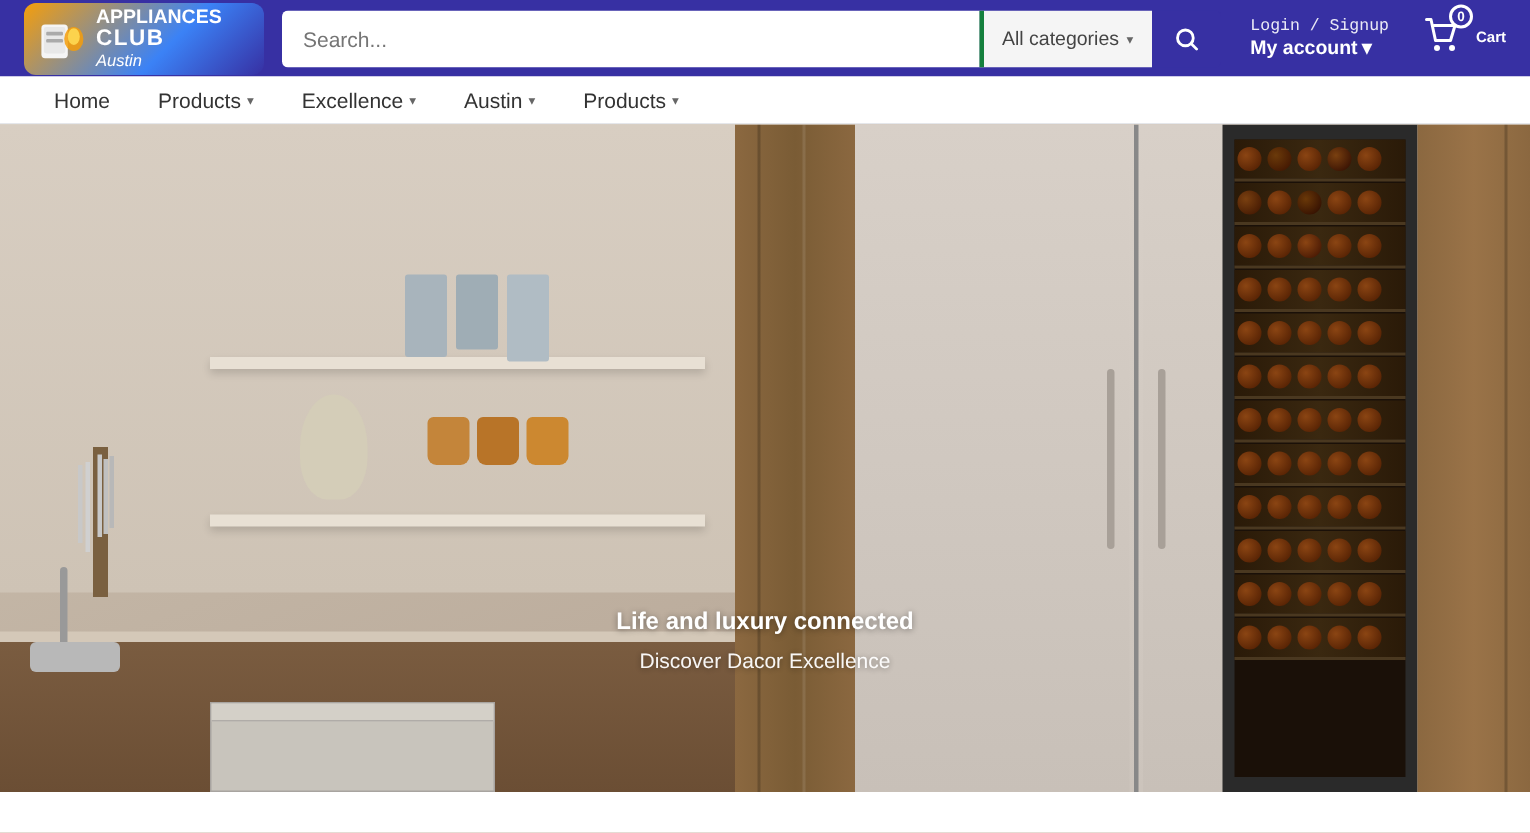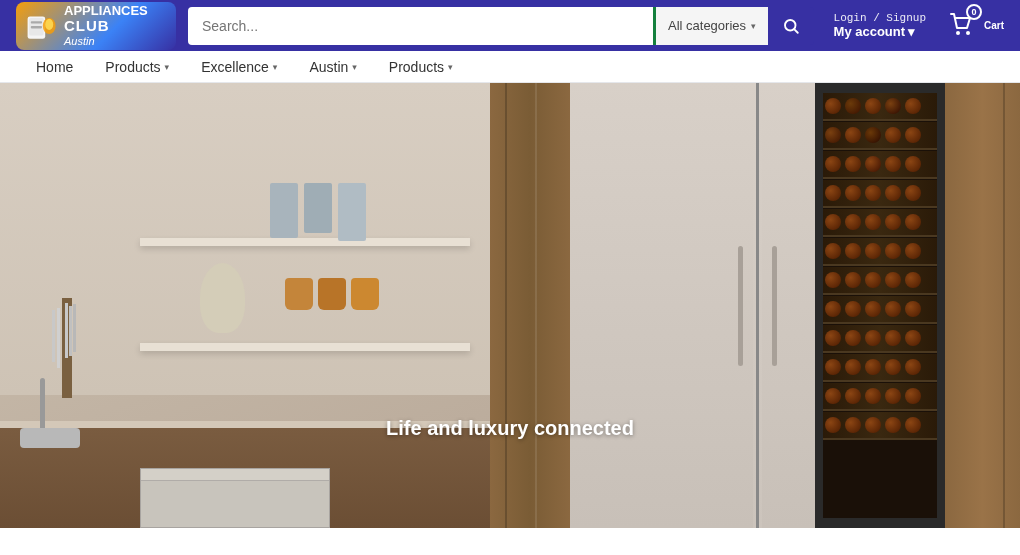--- a/index.html
+++ b/index.html
@@ -393,21 +393,21 @@
       position: absolute;
       bottom: 80px;
       left: 50%;
       transform: translateX(-50%);
       text-align: center;
       color: white;
       text-shadow: 0 1px 4px rgba(0,0,0,0.4);
     }
 
     .hero-title {
-      font-size: 20px;
+      font-size: 16px;
       font-weight: 600;
       margin-bottom: 8px;
       white-space: nowrap;
     }
 
     .hero-subtitle {
       font-size: 14px;
       opacity: 0.95;
     }
 
@@ -700,15 +700,16 @@
       </div>
     </div>
 
     <div class="cabinet-right">
       <div style="position:absolute; right:15px; top:0; bottom:0; width:2px; background:rgba(0,0,0,0.2);"></div>
     </div>
   </div>
 
   <div class="hero-overlay">
     <div class="hero-title">Life and luxury connected</div>
+    <div class="hero-subtitle">Discover Dacor Excellence</div>
   </div>
 
 </div>
 
 </body></html>

